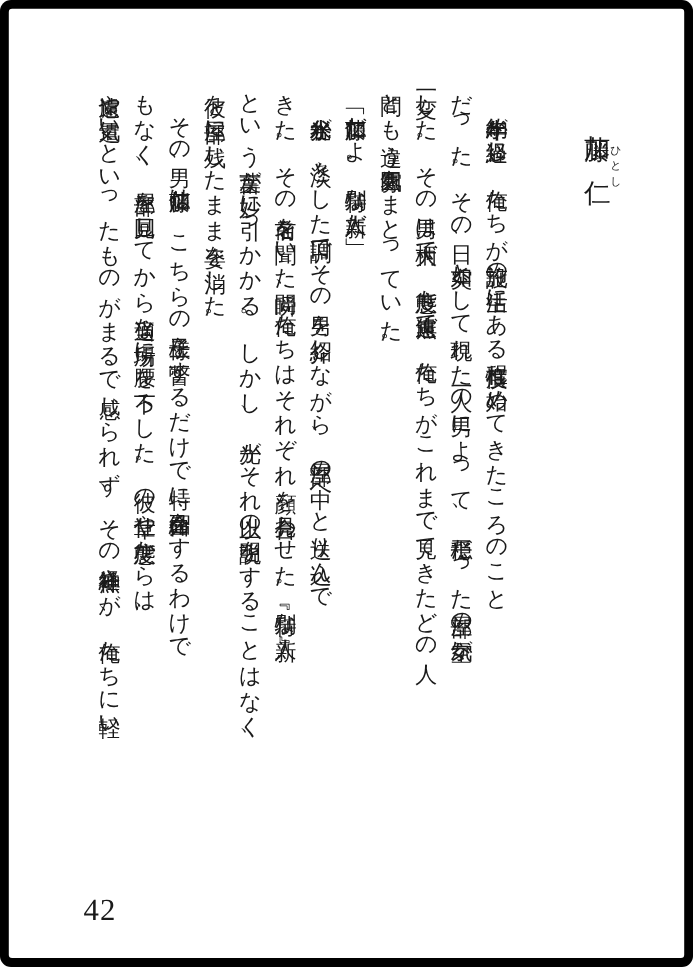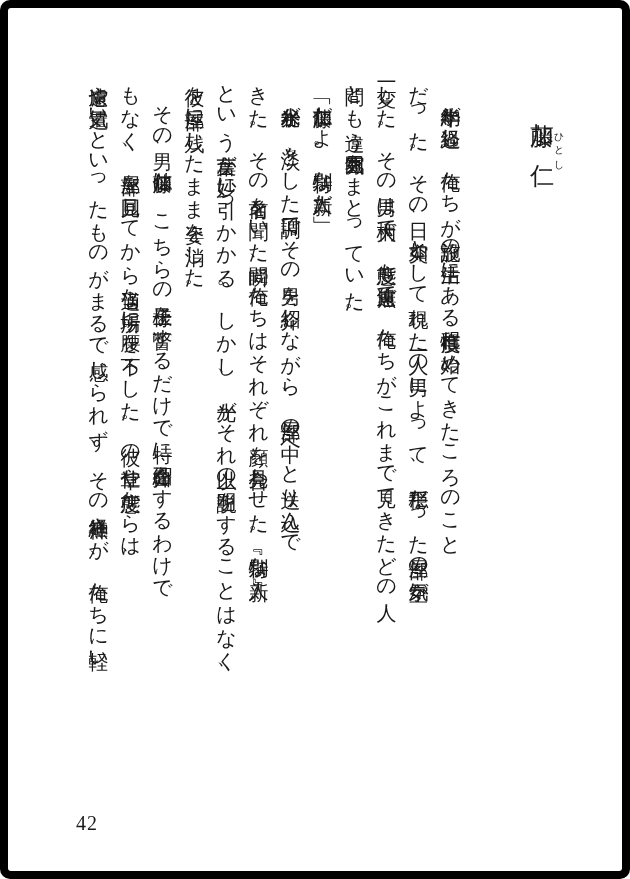--- a/index.html
+++ b/index.html
@@ -51,21 +51,21 @@
   }
   .line {
     margin: 0;
     padding: 0;
     white-space: nowrap;
   }
   .page-number {
     position: absolute;
     left: 68px;
     top: 804px;
-    font-size: 20px;
+    font-size: 28px;
     letter-spacing: 1px;
     color: #1a1a1a;
   }
 </style>
 </head>
 <body>
 
 <div class="frame">
   <div class="page">
 

